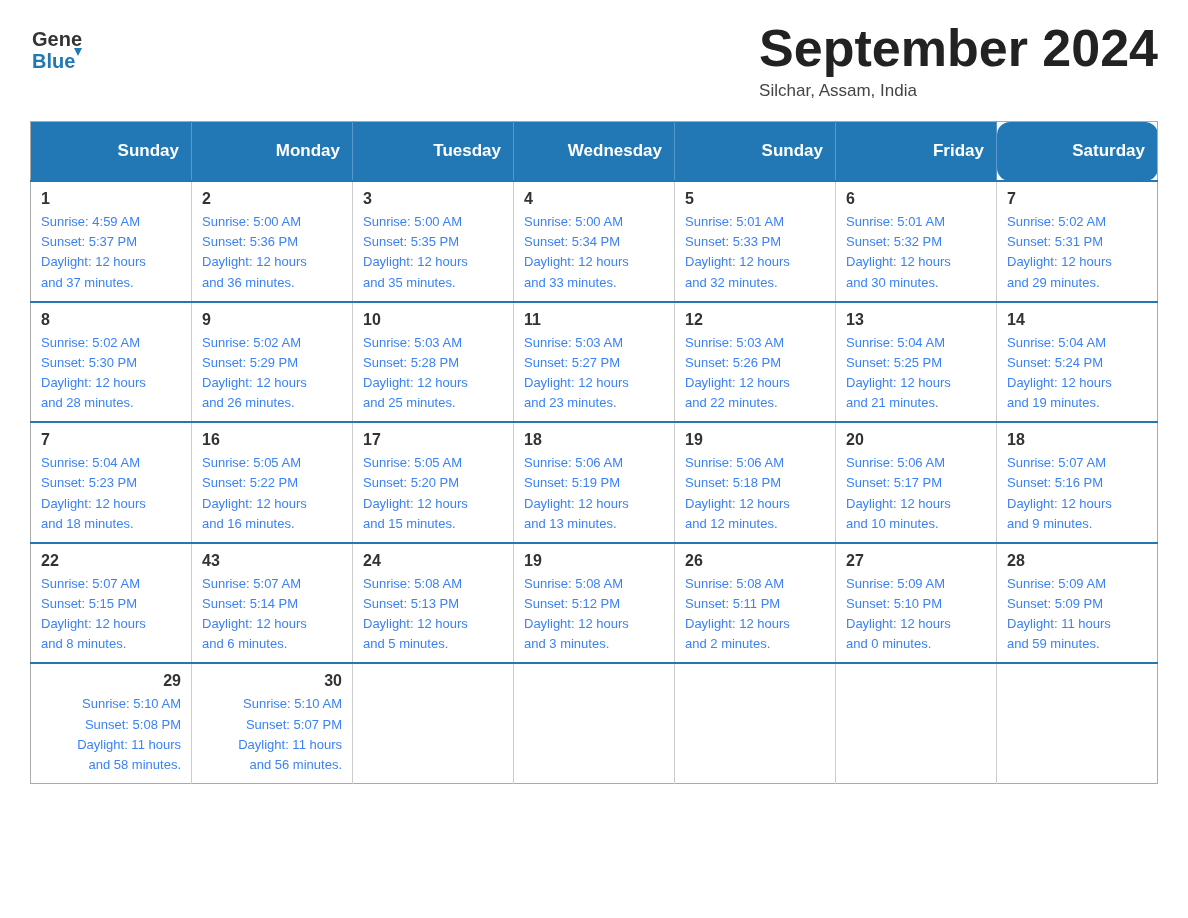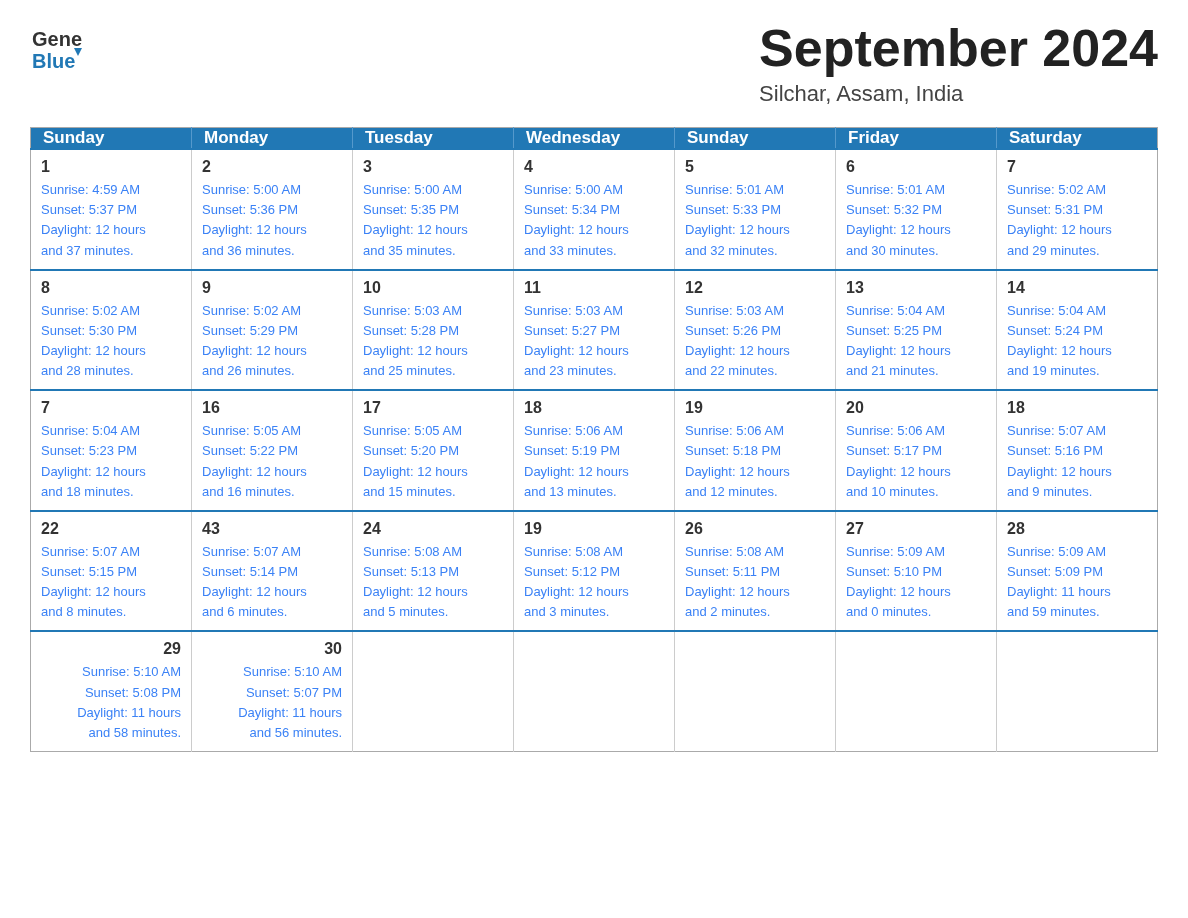--- a/index.html
+++ b/index.html
@@ -32,40 +32,41 @@
     .title-area {
       text-align: left;
     }
     .calendar-title {
       font-size: 52px;
       font-weight: bold;
       color: #222;
       line-height: 1.1;
     }
     .calendar-subtitle {
-      font-size: 22px;
+      font-size: 17px;
       color: #444;
       margin-top: 4px;
     }
     .calendar-table {
       width: 100%;
       border-collapse: collapse;
       border: 1px solid #aaa;
     }
     .calendar-table thead th {
       background: #2178b5;
       color: #fff;
       font-size: 17px;
       font-weight: bold;
-      padding: 0 12px;
-      text-align: left;
+      padding: 19px 12px;
+      text-align: right;
       border-right: 1px solid #5599cc;
     }
     .calendar-table thead th:last-child {
       border-right: none;
+      border-radius: 13px;
     }
     .calendar-table tbody tr {
       border-top: 2px solid #2178b5;
     }
     .calendar-table tbody td {
       vertical-align: top;
       padding: 8px 10px;
       border-right: 1px solid #ccc;
       width: calc(100% / 7);
       font-size: 13.5px;

